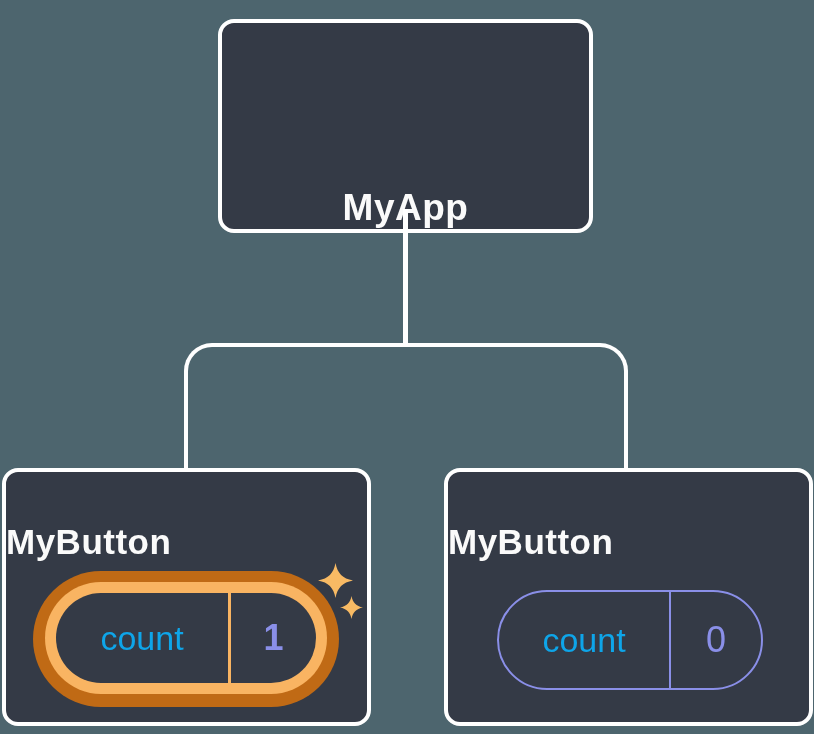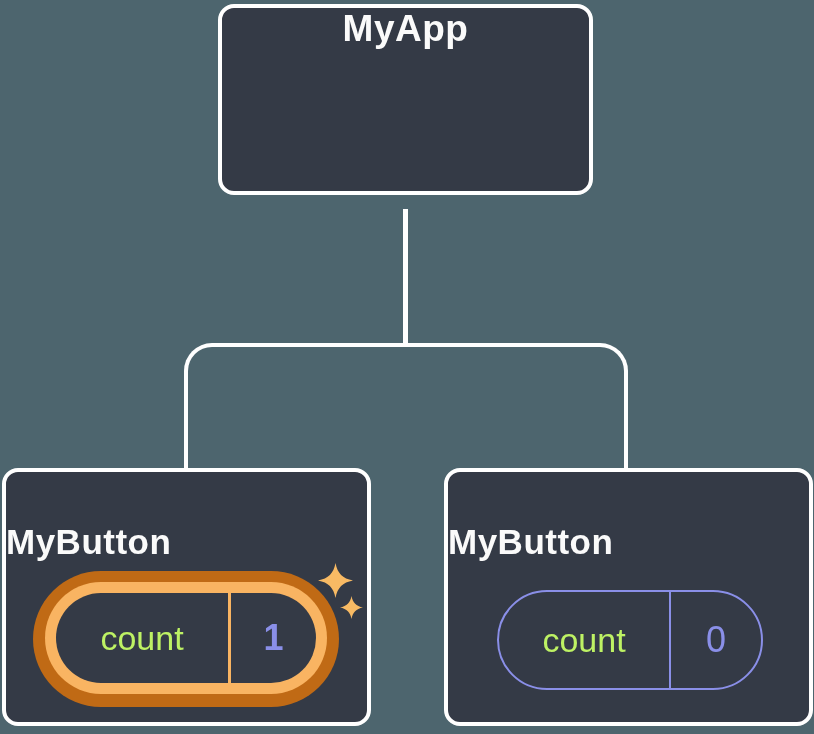--- a/index.html
+++ b/index.html
@@ -11,22 +11,22 @@
     overflow:hidden;
   }
   .node{
     position:absolute;
     background:#343a46;
     border:4px solid #ffffff;
     border-radius:16px;
     box-sizing:border-box;
   }
   .node-root{
-    left:218px;top:4px;width:375px;height:191px;
-    display:flex;align-items:flex-start;justify-content:center;
+    left:218px;top:19px;width:375px;height:214px;
+    display:flex;align-items:flex-end;justify-content:center;
   }
   .root-label{
     color:#fafafa;font-size:37px;font-weight:700;letter-spacing:0.5px;
   }
   .stem{
     position:absolute;left:403px;top:209px;width:5px;height:138px;
     background:#ffffff;
   }
   .branch{
     position:absolute;left:184px;top:343px;width:444px;height:125px;
@@ -59,21 +59,21 @@
   .divider-hl{width:3px;background:#f9b462;}
   
   .pill-plain{
     position:absolute;left:49px;top:118px;width:266px;height:100px;
     border:2px solid #8a8fe8;border-radius:999px;
     box-sizing:border-box;display:flex;overflow:hidden;
   }
   .divider-plain{width:2px;background:#8a8fe8;}
   .cell-key{
     flex:1;display:flex;align-items:center;justify-content:center;
-    color:#bef264;font-size:34px;
+    color:#0ea5e9;font-size:34px;
   }
   .cell-val{
     display:flex;align-items:center;justify-content:center;
     color:#8a8fe8;font-size:36px;
   }
   .pill-hl .cell-val{width:85px;font-weight:700;}
   .pill-plain .cell-val{width:90px;font-weight:400;}
   .sparkles{position:absolute;left:0;top:0;width:0;height:0;}
   .sparkle{position:absolute;}
   .sparkle.big{left:318px;top:563px;width:35px;height:35px;}

